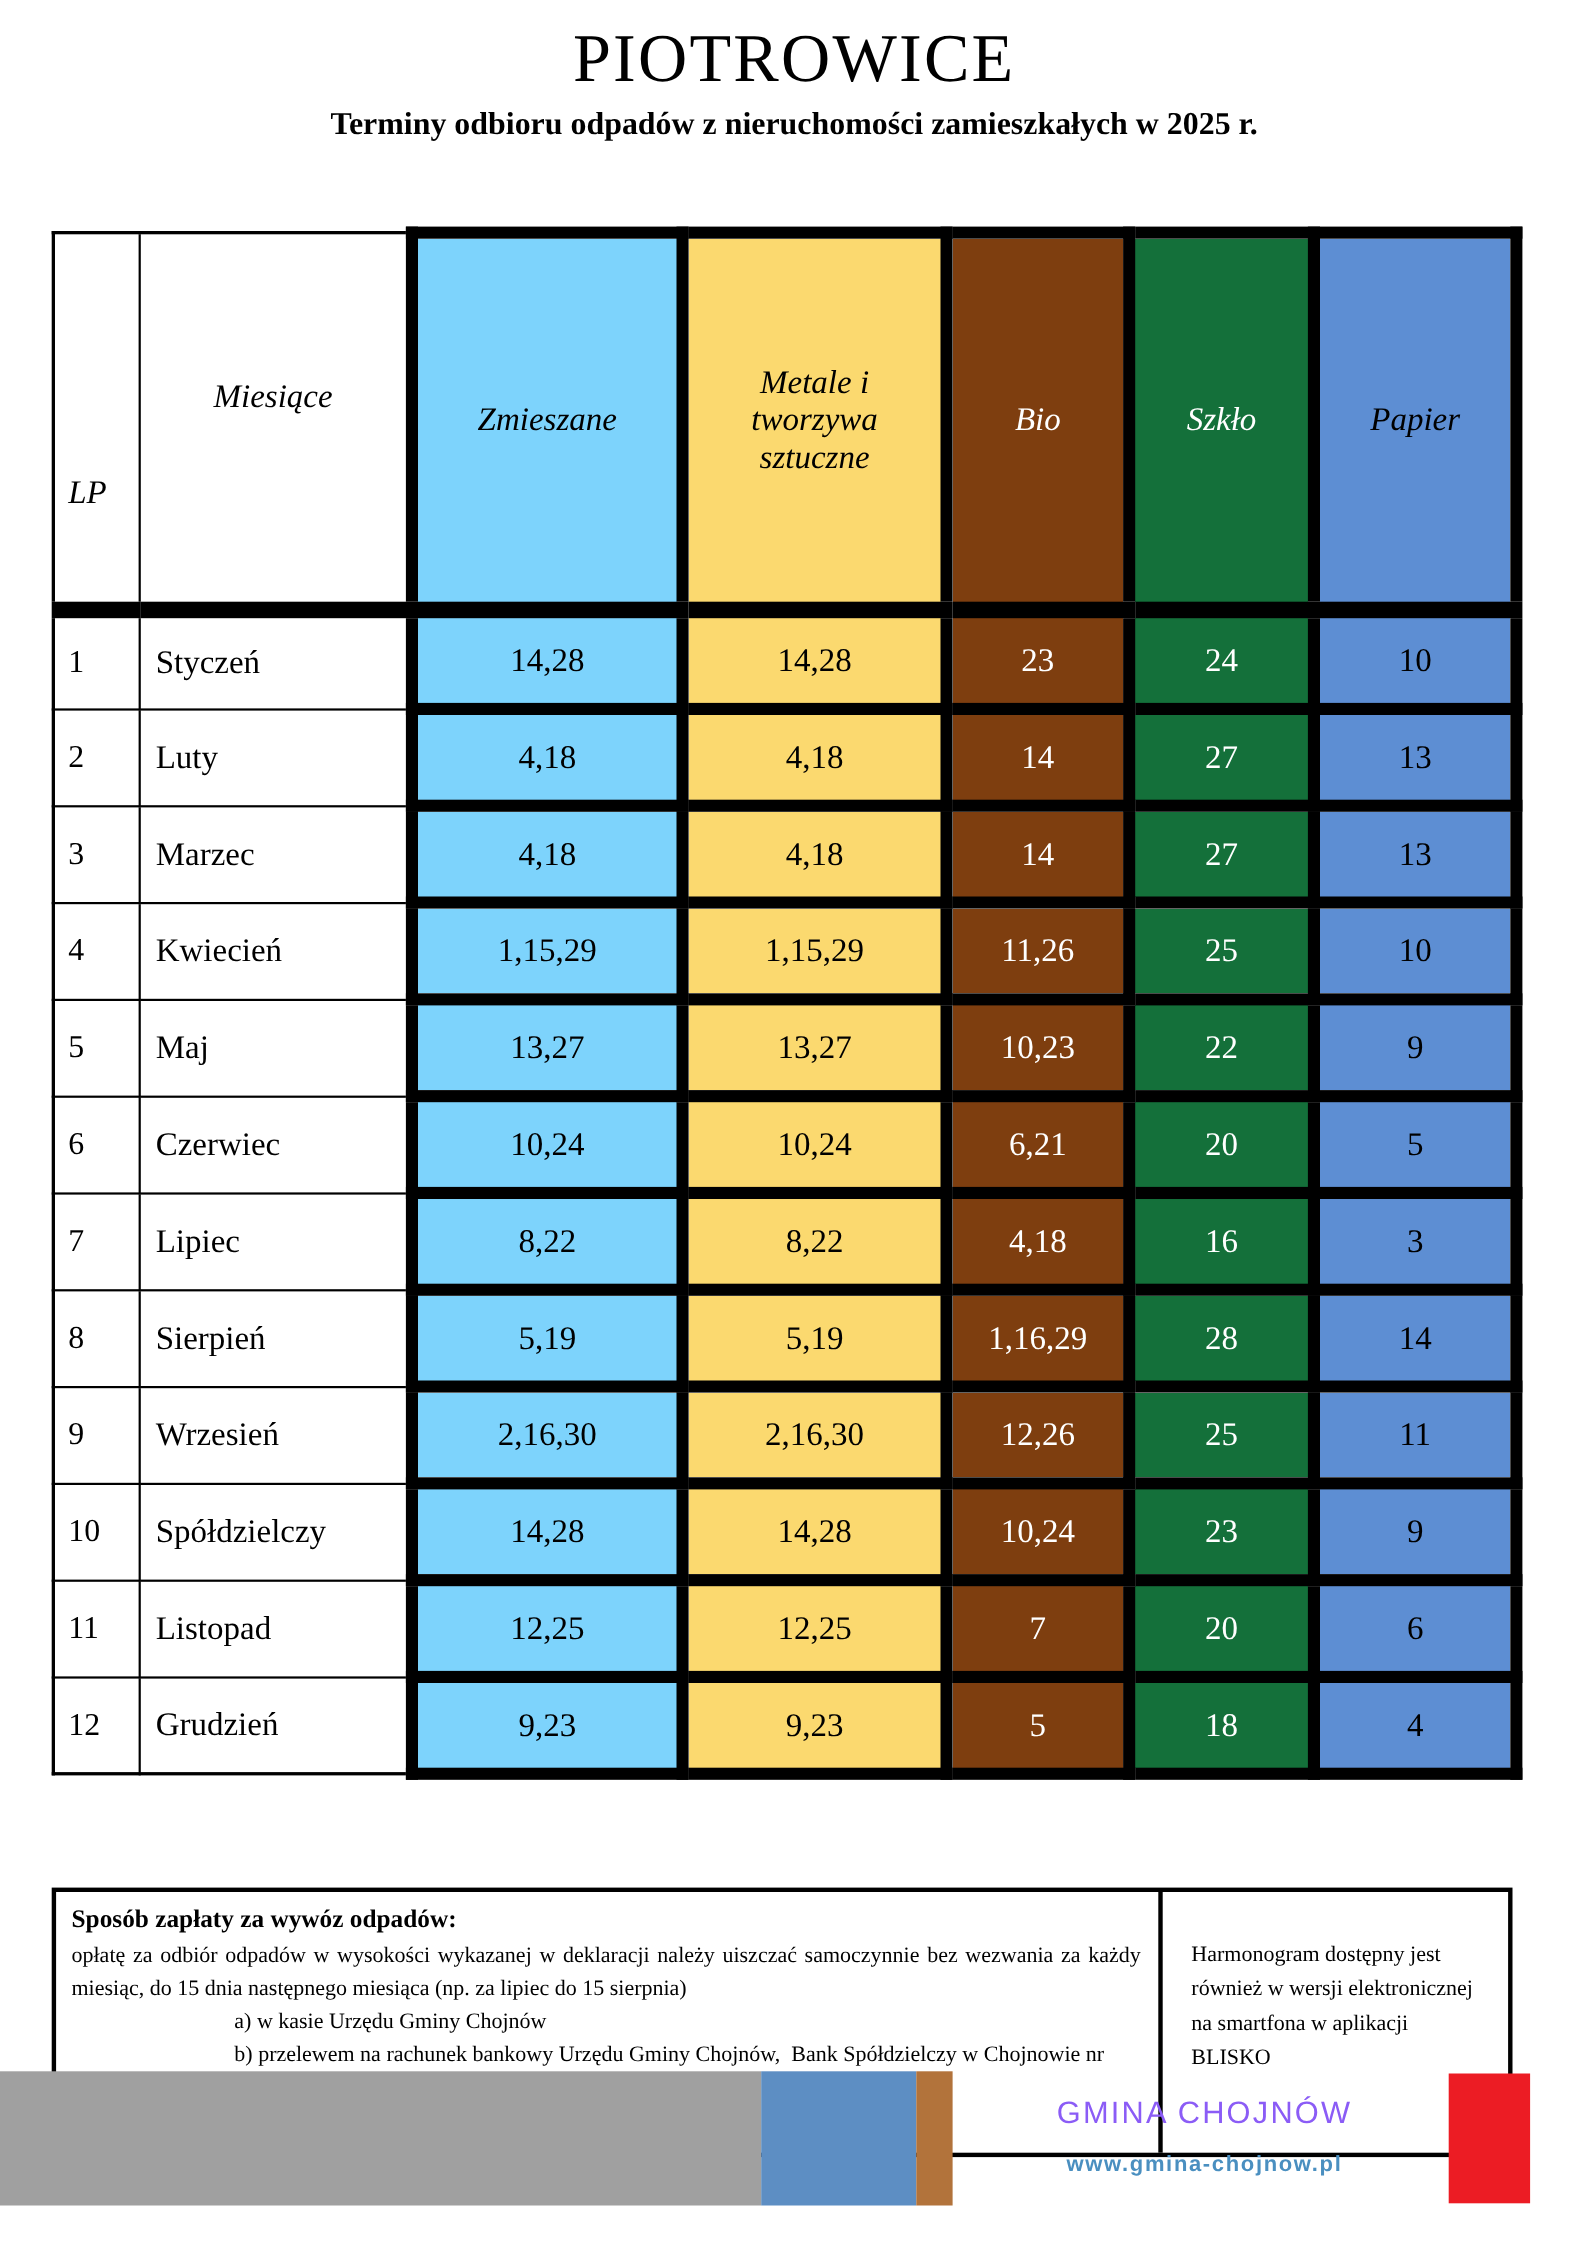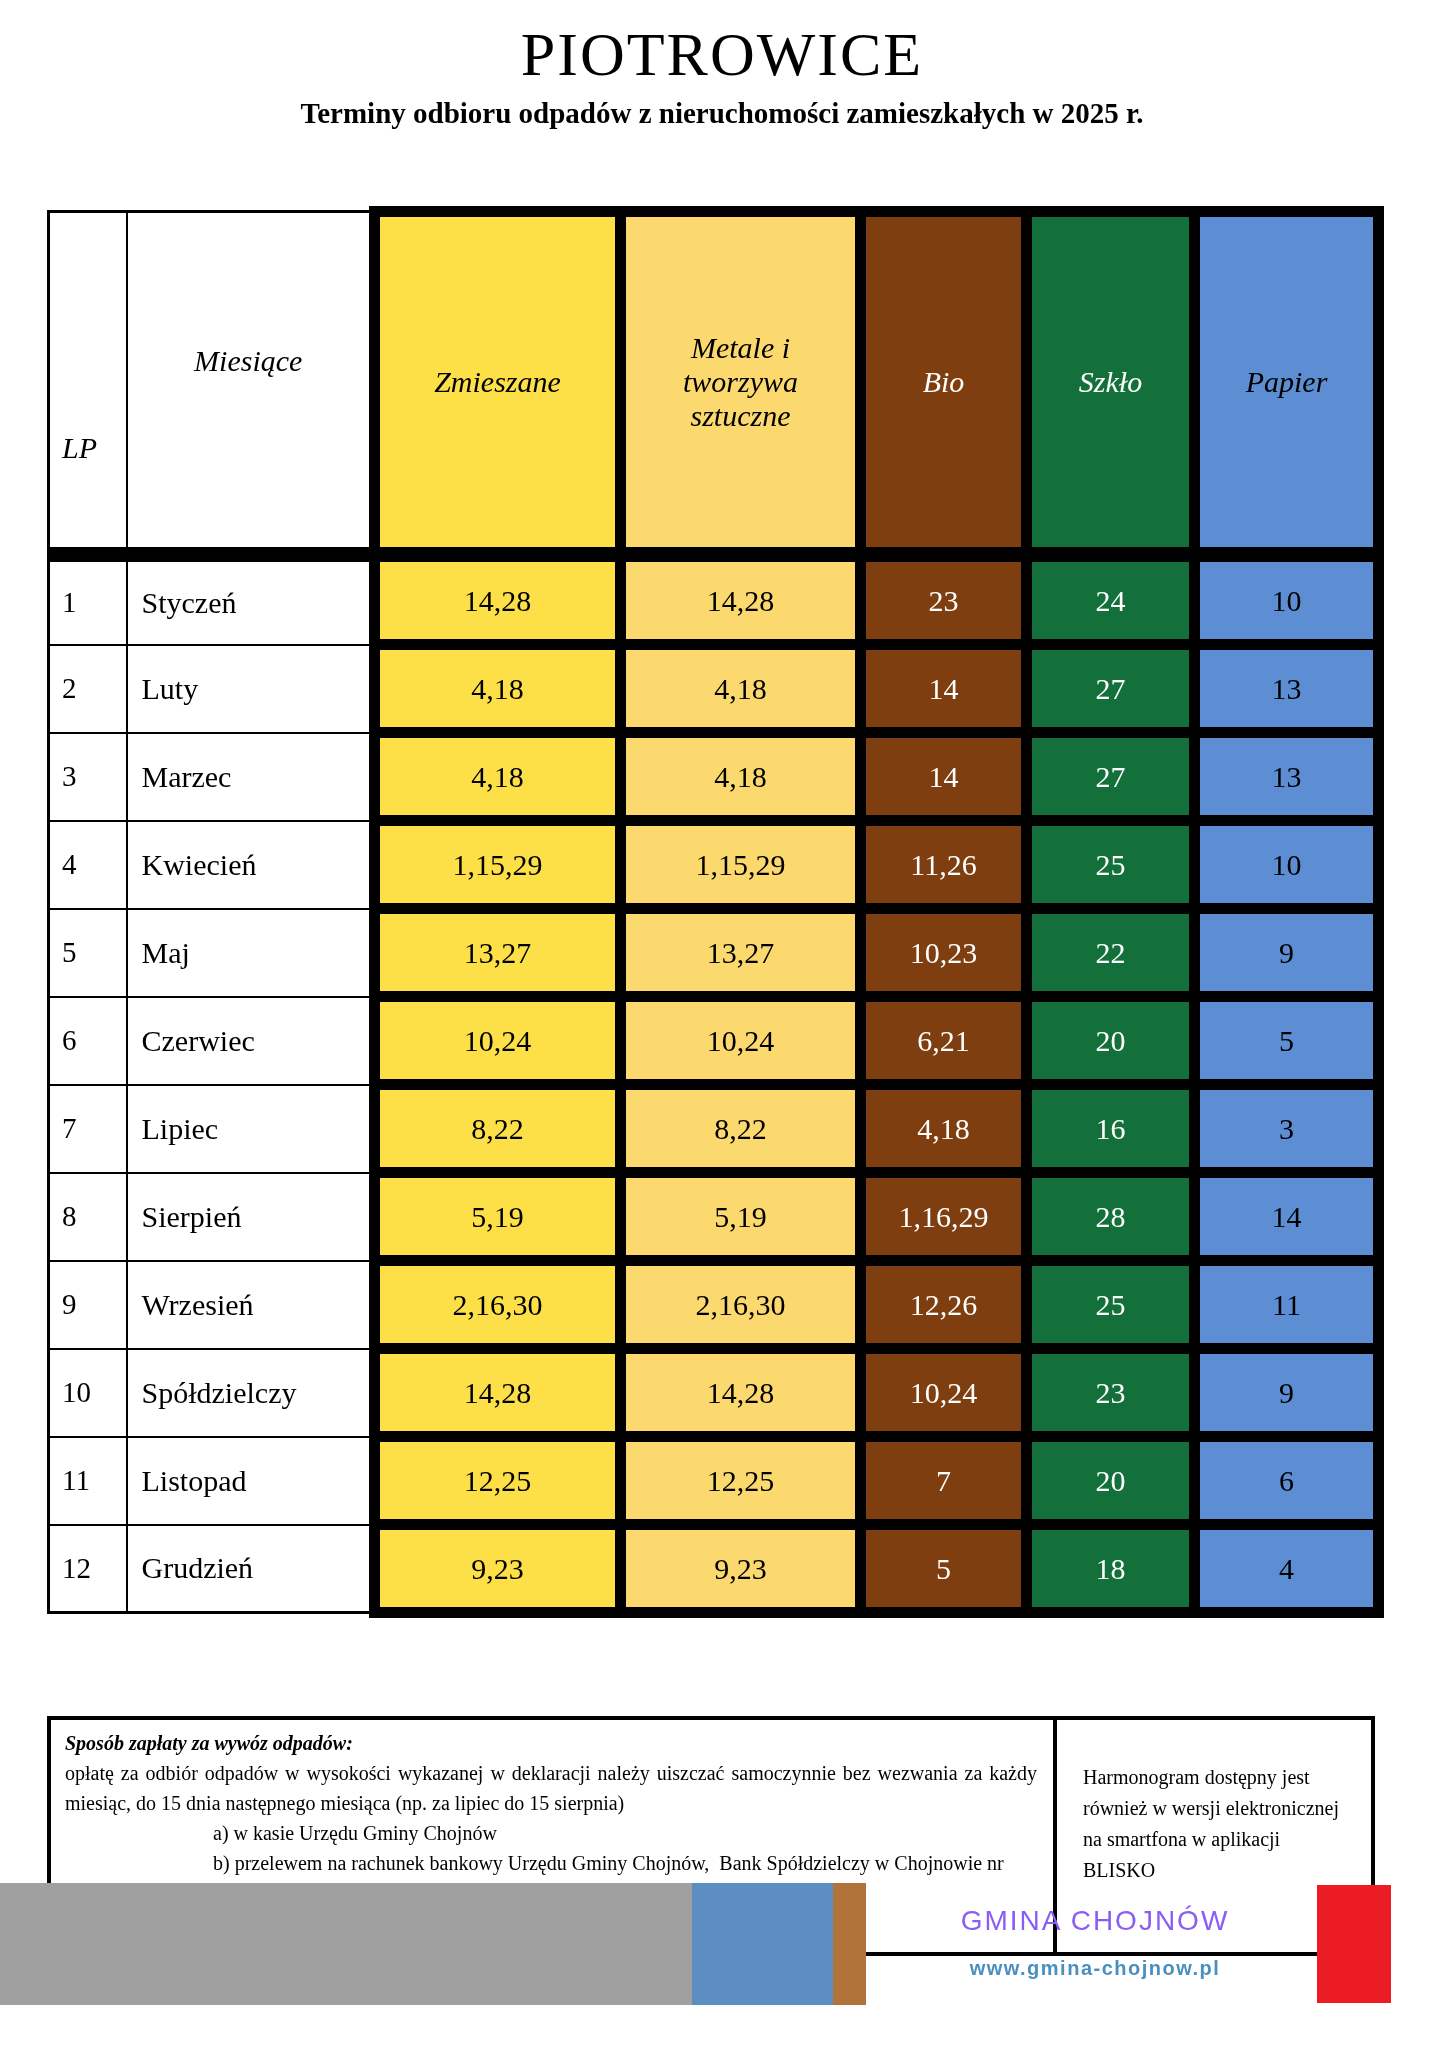--- a/index.html
+++ b/index.html
@@ -20,42 +20,42 @@
     border-collapse:collapse;table-layout:fixed;
     margin:76px 0 0 47px;width:1330px;
     border:3px solid #000;
   }
   .schedule th,.schedule td{overflow:hidden;}
   .schedule th{height:252px;vertical-align:middle;font-weight:400;}
   .schedule td{height:75px;vertical-align:middle;font-size:30px;text-align:center;}
   .w{background:#ffffff;border:2px solid #000;}
   .c{border:11px solid #000;}
   th.w, th.c{border-bottom:15px solid #000;}
-  .bg-gray{background:#fde047;}
+  .bg-gray{background:#7dd3fc;}
   .bg-yellow{background:#fbd96f;}
   .bg-brown{background:#7e3e0f;}
   .bg-green{background:#14703a;}
   .bg-blue{background:#5d8ed3;}
   .wt{color:#ffffff;}
   .hdr-colored{font-size:30px;font-style:italic;font-weight:700;text-align:center;padding:0 10px;}
   th.hdr-lp{vertical-align:bottom;text-align:left;font-size:30px;padding:0 0 82px 12px;font-style:italic;}
   th.hdr-month{font-size:30px;font-style:italic;text-align:center;padding-bottom:40px;}
   td.lp-cell{text-align:left;padding-left:12px;font-size:29px;}
   td.month-cell{text-align:left;padding-left:14px;}
   
   .info-wrap{
     margin:98px 0 0 47px;width:1328px;display:flex;
     border:4px solid #000;box-sizing:border-box;min-height:214px;
   }
   .info-left{flex:1 1 auto;padding:8px 16px 14px 14px;box-sizing:border-box;}
   .info-right{
     width:318px;flex:0 0 318px;border-left:4px solid #000;box-sizing:border-box;
     padding:42px 14px 0 26px;font-size:20px;line-height:1.55;
   }
-  .pay-heading{font-size:20px;font-weight:700;line-height:1.5;font-style:italic;}
+  .pay-heading{font-size:23px;font-weight:700;line-height:1.5;}
   .pay-par{font-size:20px;line-height:1.5;text-align:justify;margin:0;}
   .pay-line{font-size:20px;line-height:1.5;}
   .pay-methods{margin-left:148px;font-size:20px;line-height:1.5;}
   .pay-methods div{white-space:pre-wrap;}
   
   .footer{position:absolute;left:0;top:1883px;width:1444px;height:122px;}
   .f-gray{position:absolute;left:0;top:0;width:692px;height:122px;background:#a0a0a0;}
   .f-blue{position:absolute;left:692px;top:0;width:141px;height:122px;background:#5d8ec3;}
   .f-brown{position:absolute;left:833px;top:0;width:33px;height:122px;background:#b2733b;}
   .f-red{position:absolute;left:1317px;top:2px;width:74px;height:118px;background:#ec1c24;}

